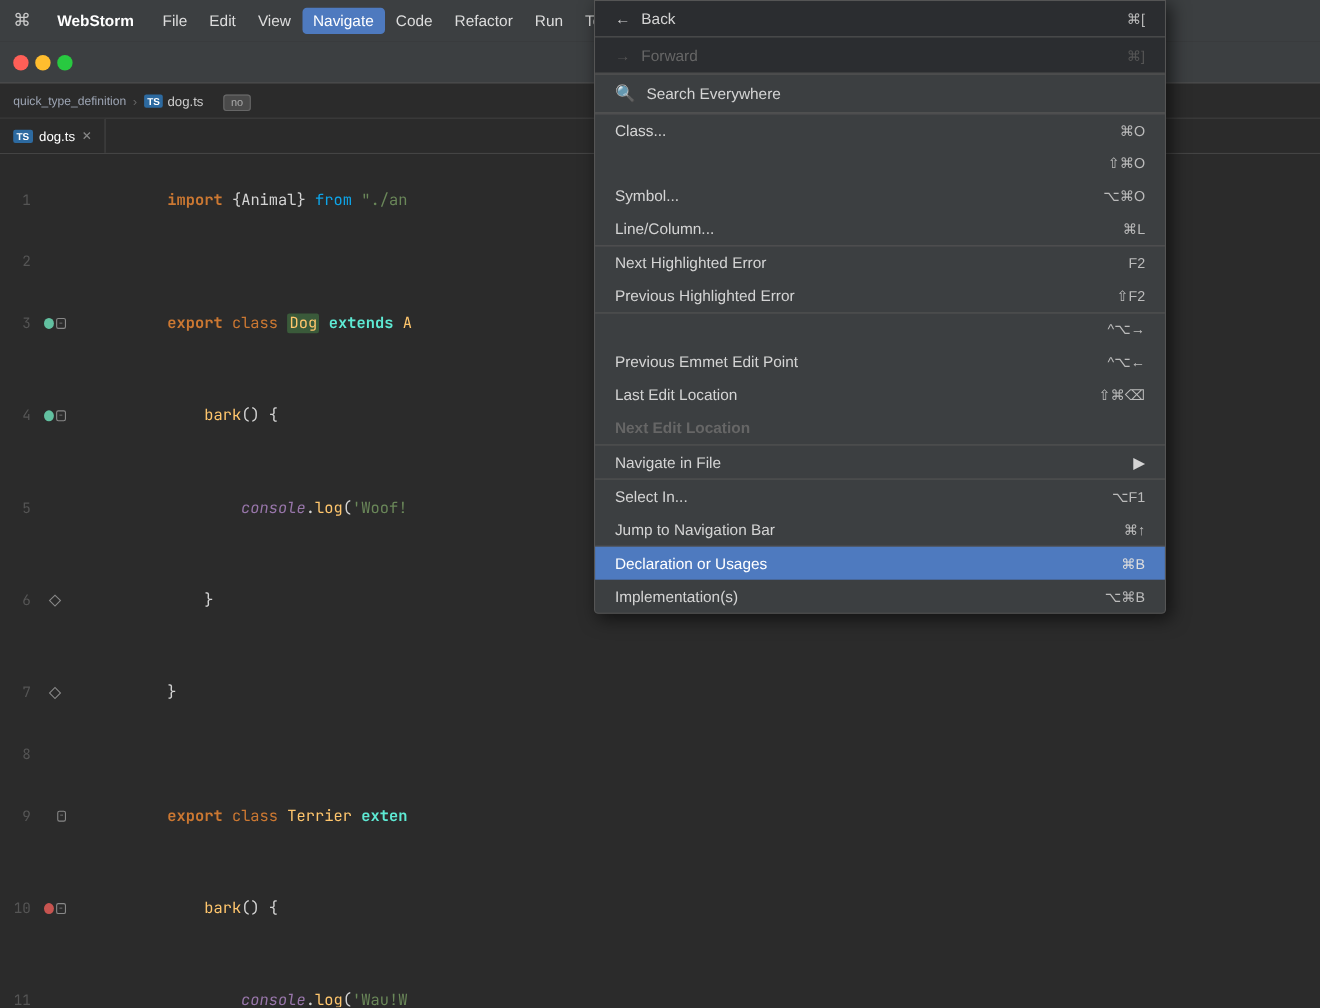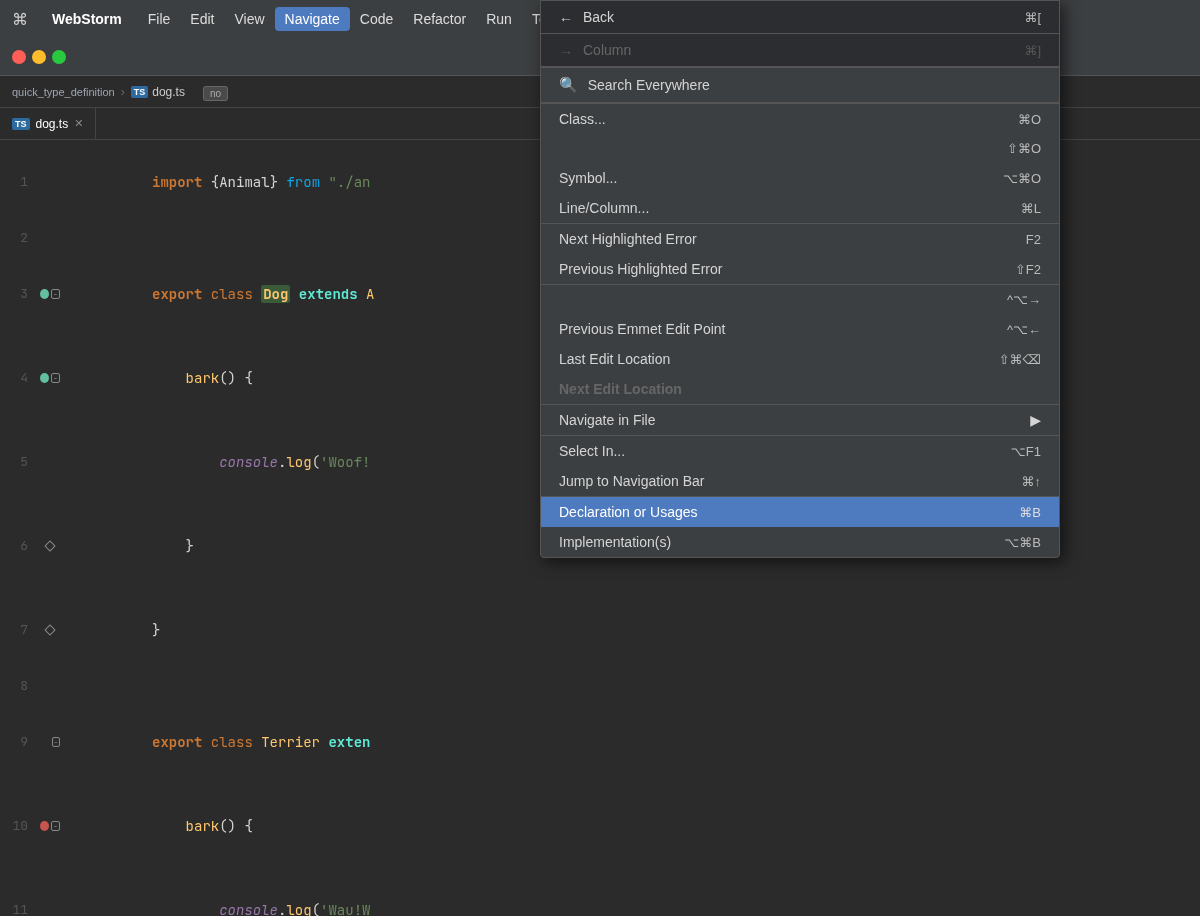--- a/index.html
+++ b/index.html
@@ -228,21 +228,20 @@
       color: #888;
       display: flex;
       align-items: center;
       justify-content: center;
     }
 
     .highlight-dog {
       background: #3a5a3a;
       border-radius: 2px;
       padding: 0 2px;
-      font-weight: bold;
     }
 
     
     .dropdown-menu {
       position: absolute;
       top: 0;
       left: 540px;
       width: 520px;
       background: #3c3f41;
       border: 1px solid #555;
@@ -466,21 +465,21 @@
 <div class="dropdown-menu">
 
   <div class="menu-section menu-nav-header">
     <div class="back-row">
       <span class="arrow-sym">←</span>
       <span class="menu-row-label">Back</span>
       <span class="menu-row-shortcut">⌘[</span>
     </div>
     <div class="back-row disabled" style="color:#666;">
       <span class="arrow-sym" style="color:#555;">→</span>
-      <span class="menu-row-label" style="color:#666;">Column</span>
+      <span class="menu-row-label" style="color:#666;">Forward</span>
       <span class="menu-row-shortcut" style="color:#555;">⌘]</span>
     </div>
   </div>
 
   <div class="menu-section">
     <div class="search-row">
       <span class="search-icon-sym">🔍</span>
       <span>Search Everywhere</span>
     </div>
   </div>

